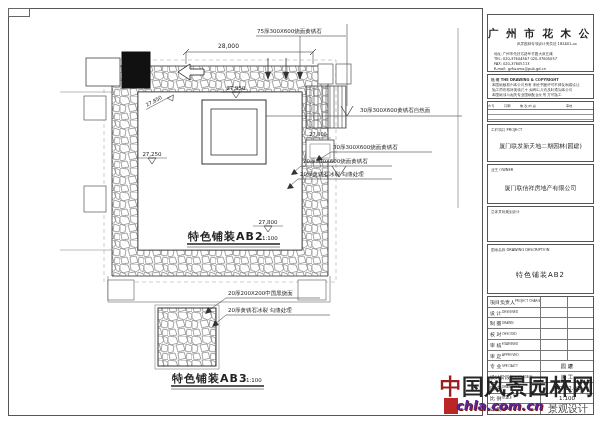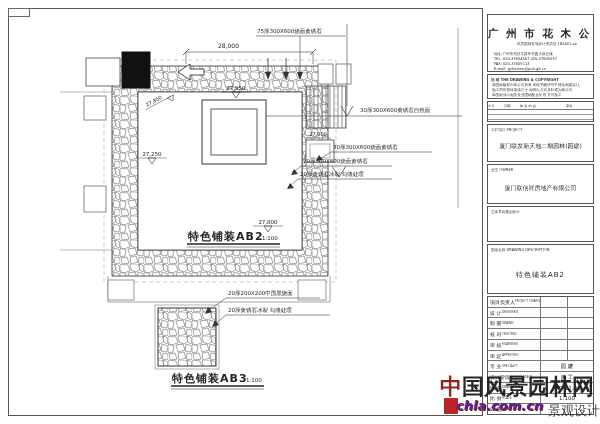--- a/index.html
+++ b/index.html
@@ -28,21 +28,21 @@
   .sig-val{flex:1;display:flex;align-items:center;justify-content:center;font-size:5.5px;white-space:nowrap;}
   .sig-val2{width:26px;border-left:1px solid #777;}
   .notes-item{margin-left:4px;}
   .wm{position:absolute;left:440px;top:370px;width:170px;height:52px;pointer-events:none;}
   .wm-text{position:absolute;left:0;top:2px;font-family:"DejaVu Serif","Liberation Serif",serif;
     font-weight:bold;font-size:22px;white-space:nowrap;color:#151515;opacity:.92;}
   .wm-first{color:#8f0f0f;}
   .wm-seal{position:absolute;left:4px;top:28px;width:14px;height:16px;background:#b40d0d;opacity:.9;}
   .wm-url{position:absolute;left:16px;top:28px;font-size:13px;font-weight:bold;font-style:italic;color:#4c1d95;white-space:nowrap;
     text-shadow:1px 1px 0 #7a0a0a;opacity:.95;}
-  .wm-tail{position:absolute;left:108px;top:32px;font-size:13px;color:#1d1d1d;white-space:nowrap;opacity:.85;}
+  .wm-tail{position:absolute;left:108px;top:32px;font-size:10px;color:#1d1d1d;white-space:nowrap;opacity:.85;}
   svg text{font-family:"DejaVu Sans","Liberation Sans",sans-serif;fill:#222;}
 </style>
 </head>
 <body>
 
 <div class="sheet">
   <div class="sheet-border"></div>
   <div class="corner-box"></div>
 
   <svg width="484" height="424" viewBox="0 0 484 424" style="position:absolute;left:0;top:0;">

